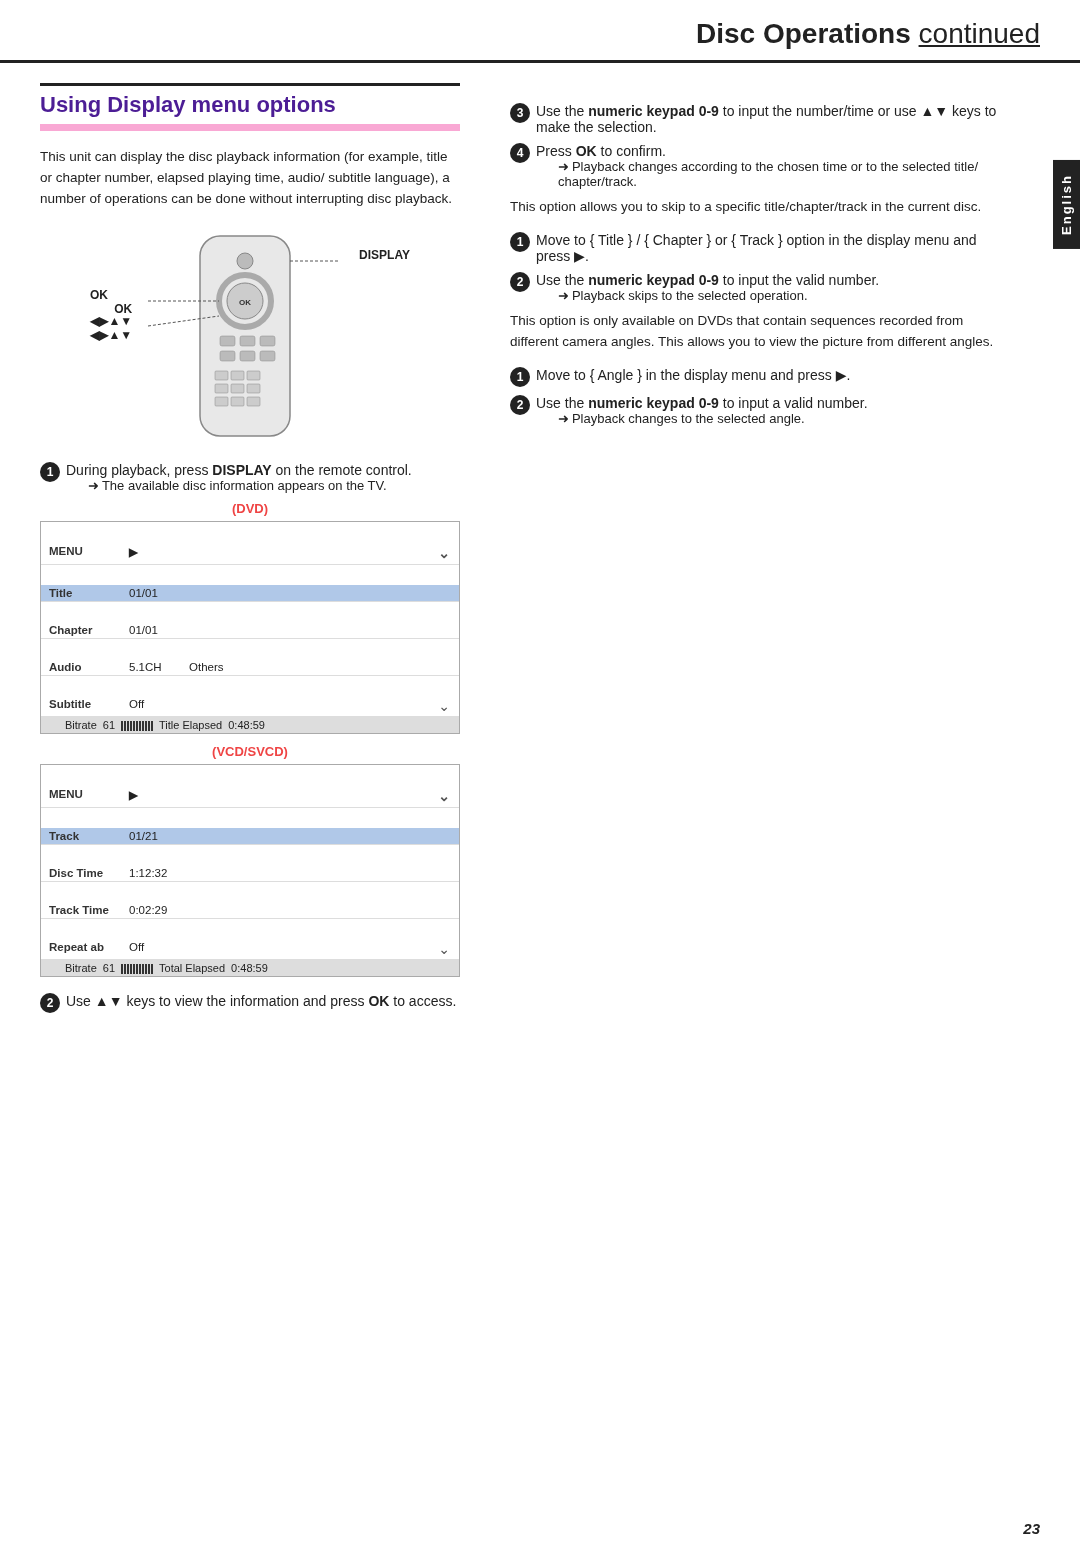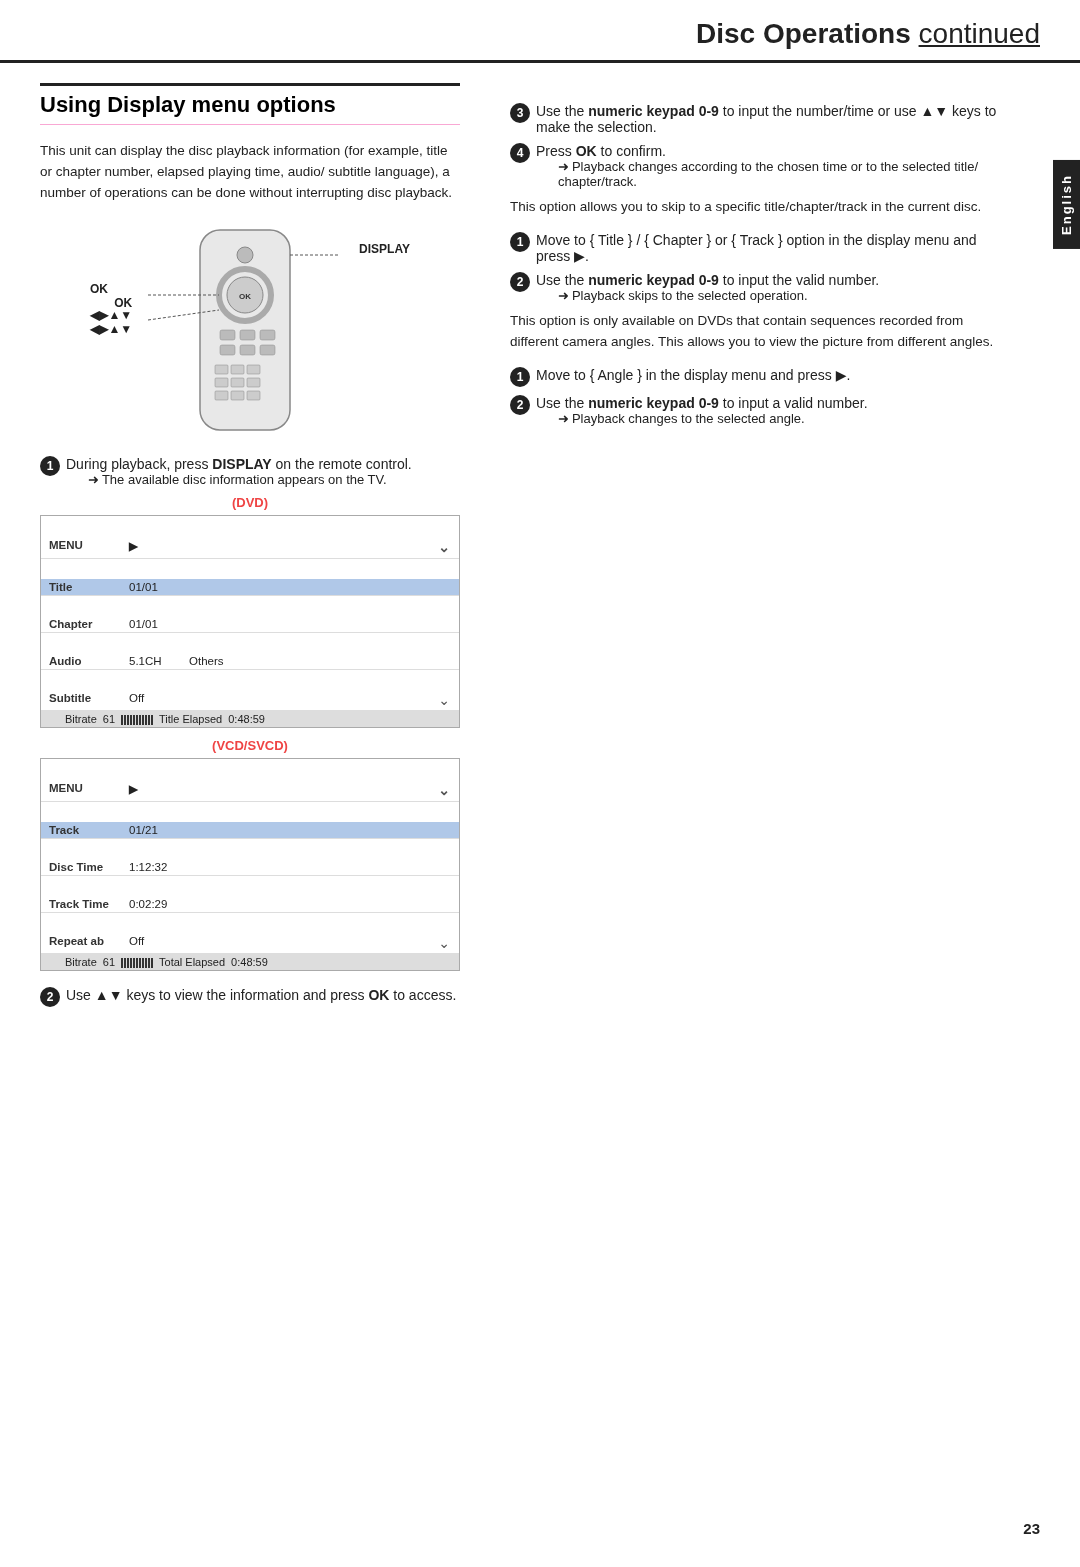--- a/index.html
+++ b/index.html
@@ -58,24 +58,24 @@
     .right-col {
       width: 560px;
       padding: 20px 50px 20px 20px;
     }
 
     
     .section-heading {
       font-size: 22px;
       font-weight: bold;
       border-top: 3px solid #222;
-      border-bottom: 1px solid #f9a8d4;
+      border-bottom: 7px solid #f9a8d4;
       padding: 6px 0;
       margin-bottom: 16px;
-      color: #000000;
+      color: #4c1d95;
     }
 
     
     .body-text {
       font-size: 13.5px;
       line-height: 1.55;
       margin-bottom: 14px;
       color: #222;
     }
     .step-row {
@@ -186,20 +186,21 @@
     }
 
     
     .page-number {
       position: absolute;
       bottom: 30px;
       right: 40px;
       font-size: 15px;
       font-weight: bold;
       color: #222;
+      font-style: italic;
     }
   </style>
 </head>
 <body>
 
 <div class="header">
   <h1>
     <span>Disc Operations</span>
     <span style="font-weight:normal;text-decoration:underline;">continued</span>
   </h1>

